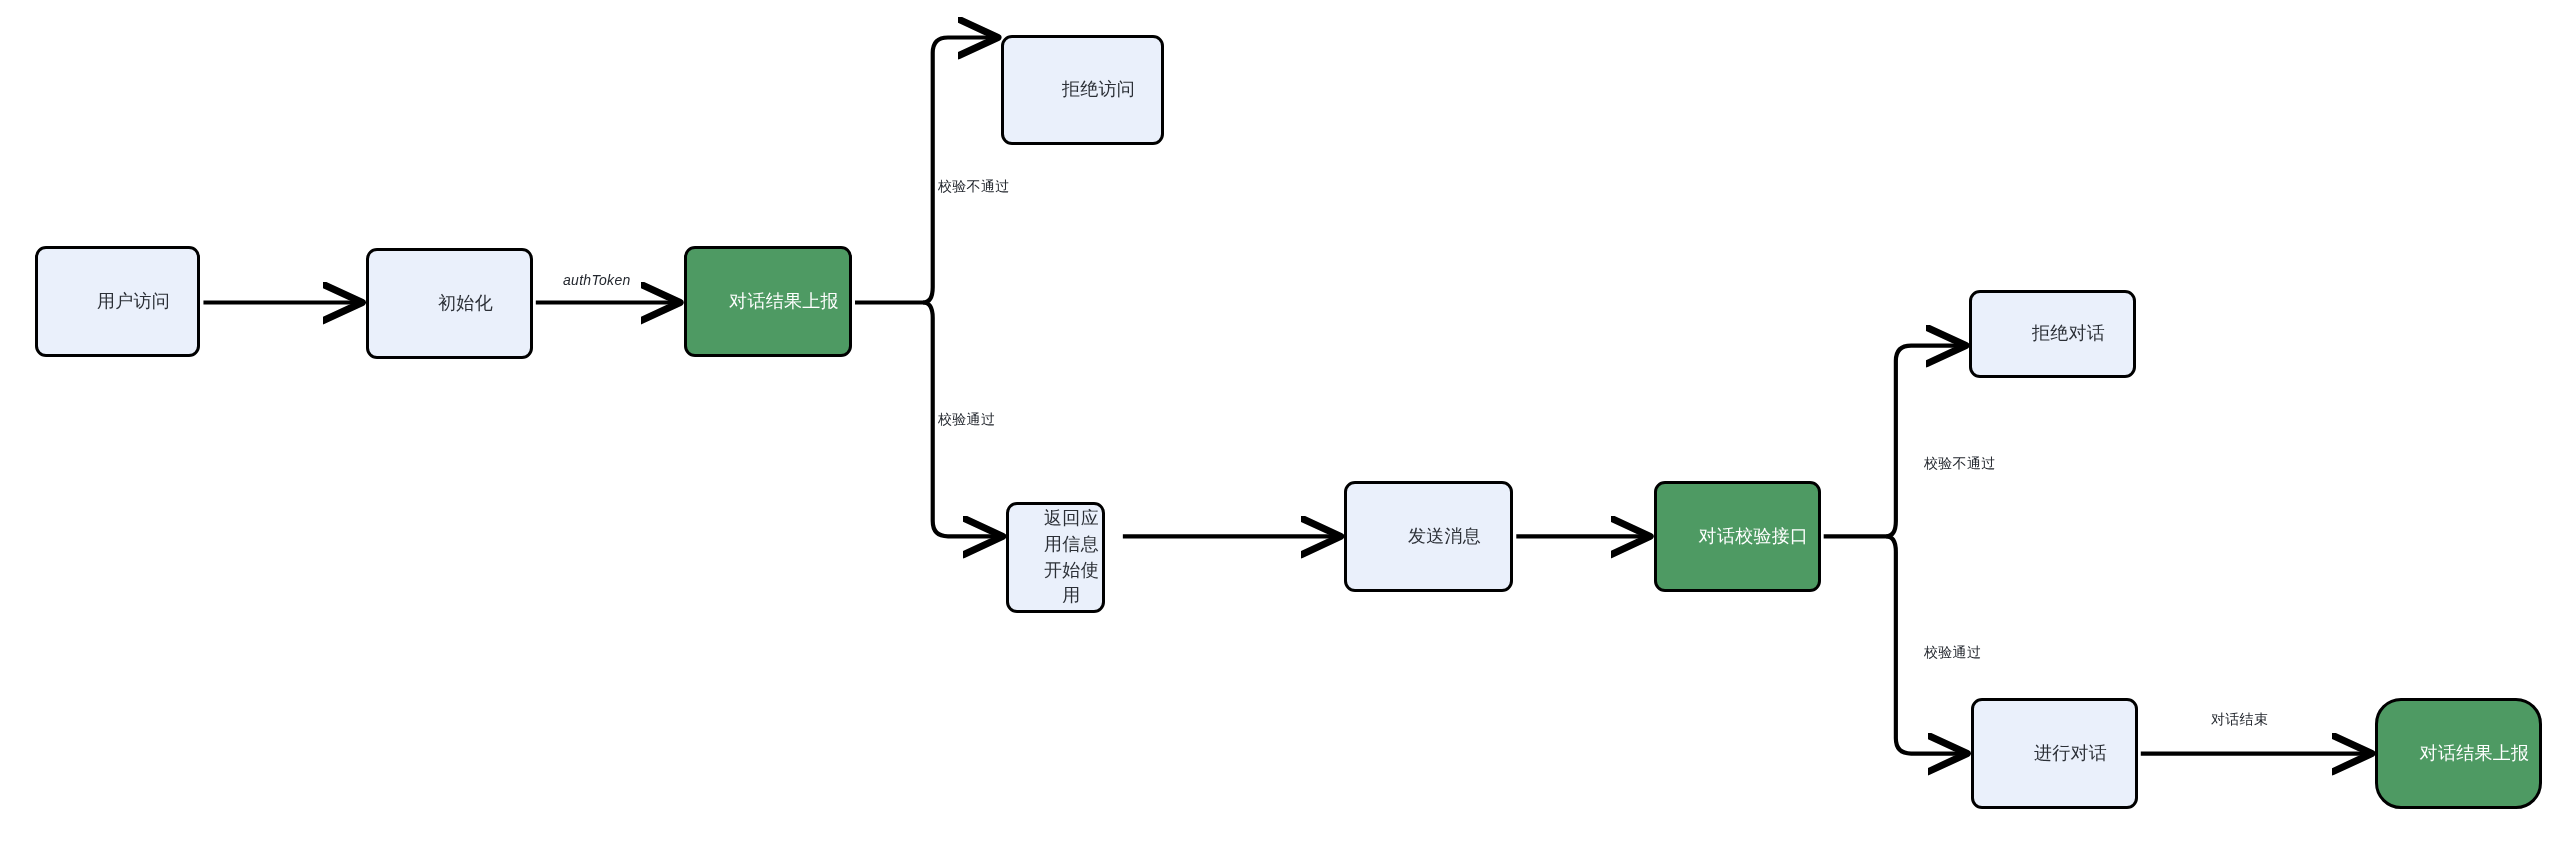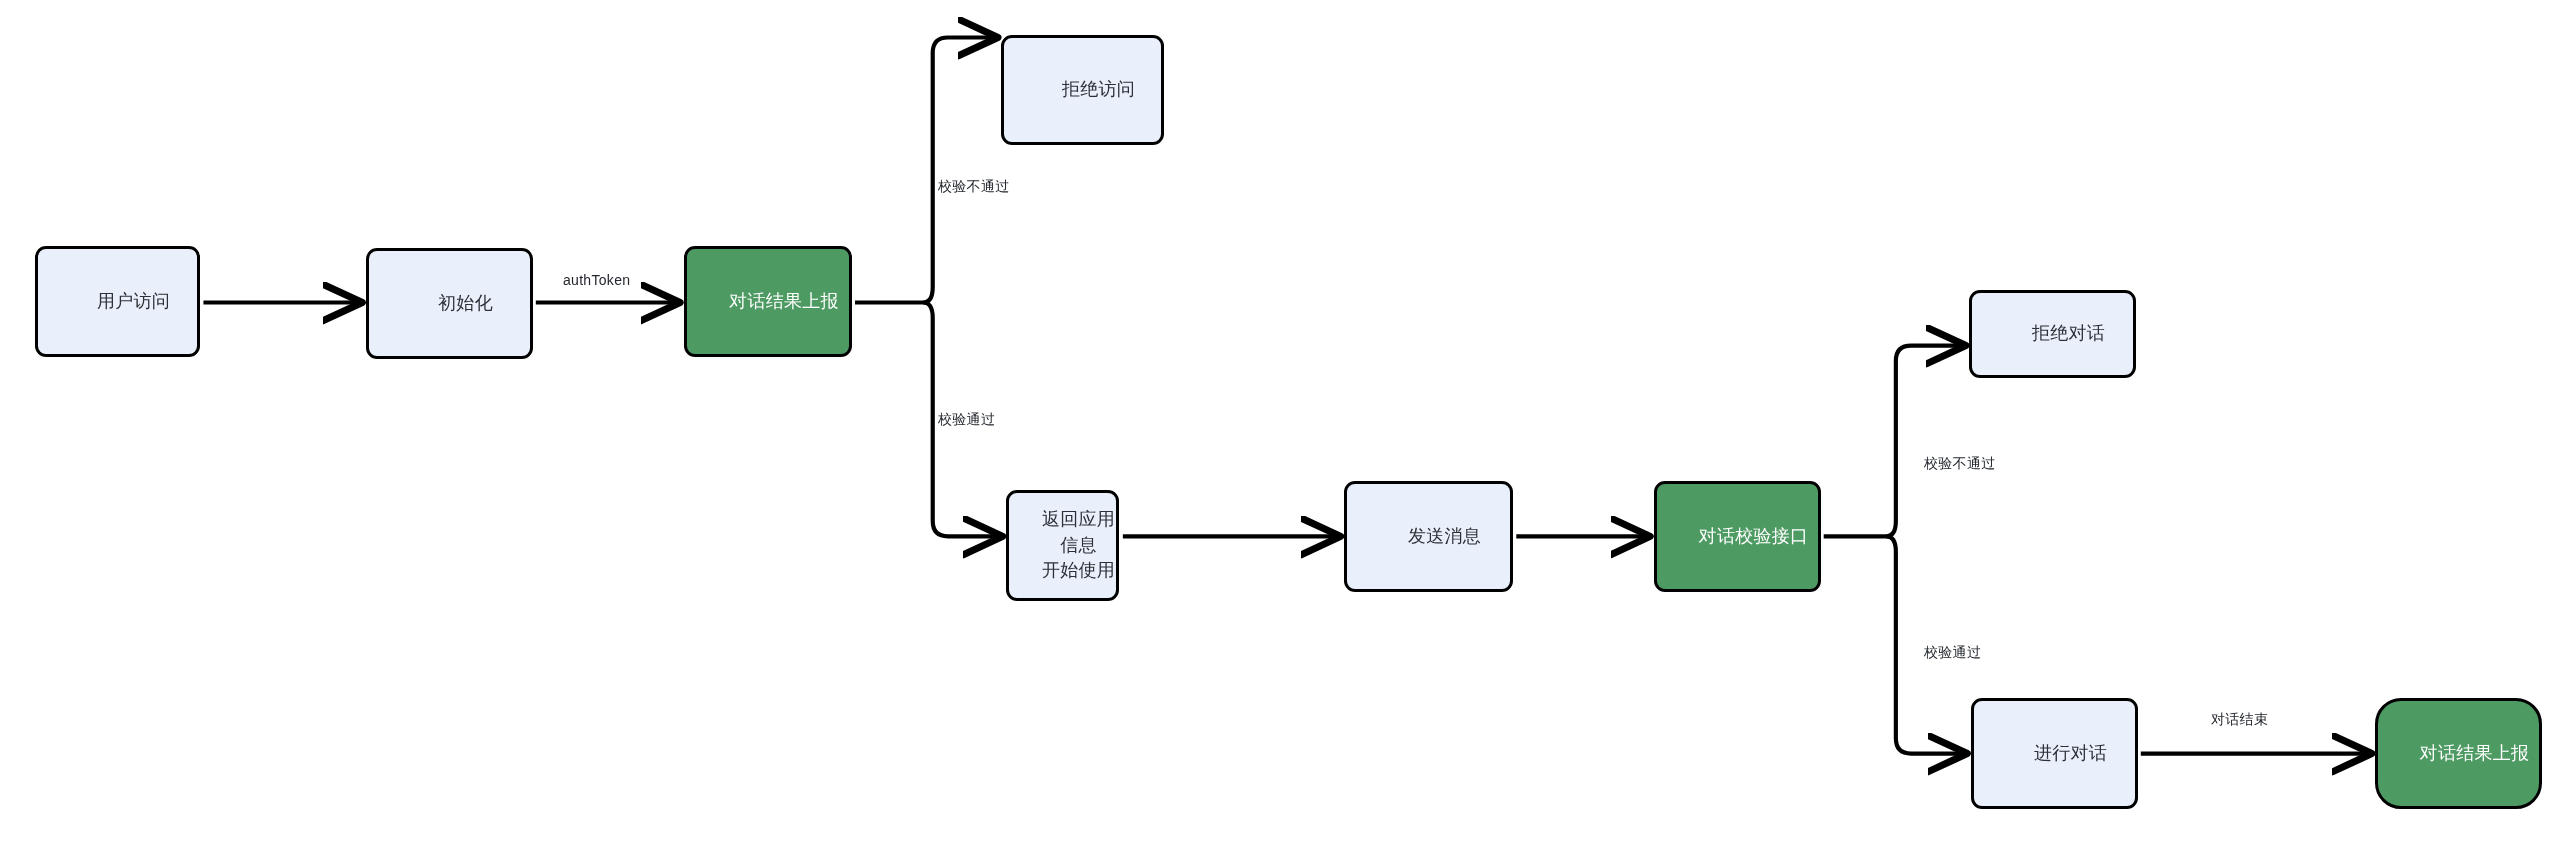--- a/index.html
+++ b/index.html
@@ -59,21 +59,21 @@
   </div>
 
   <div class="node green" style="left:684px;top:246px;width:168px;height:111px;">
     <span class="lbl">对话结果上报</span>
   </div>
 
   <div class="node blue" style="left:1001px;top:35px;width:163px;height:110px;">
     <span class="lbl">拒绝访问</span>
   </div>
 
-  <div class="node blue" style="left:1006px;top:490px;width:113px;height:111px;">
+  <div class="node blue" style="left:1006px;top:502px;width:99px;height:111px;">
     <span class="lbl">返回应用信息
 开始使用</span>
   </div>
 
   <div class="node blue" style="left:1344px;top:481px;width:169px;height:111px;">
     <span class="lbl">发送消息</span>
   </div>
 
   <div class="node green" style="left:1654px;top:481px;width:167px;height:111px;">
     <span class="lbl">对话校验接口</span>
@@ -84,21 +84,21 @@
   </div>
 
   <div class="node blue" style="left:1971px;top:698px;width:167px;height:111px;">
     <span class="lbl">进行对话</span>
   </div>
 
   <div class="node green" style="left:2375px;top:698px;width:167px;height:111px;border-radius:26px;">
     <span class="lbl">对话结果上报</span>
   </div>
 
-  <div class="edge-label" style="left:563px;top:272px;">authToken</div>
+  <div class="edge-label" style="left:563px;top:272px;font-style:italic;">authToken</div>
   <div class="edge-label" style="left:938px;top:178px;">校验不通过</div>
   <div class="edge-label" style="left:938px;top:411px;">校验通过</div>
   <div class="edge-label" style="left:1924px;top:455px;">校验不通过</div>
   <div class="edge-label" style="left:1924px;top:644px;">校验通过</div>
   <div class="edge-label" style="left:2211px;top:711px;text-align:center;">对话结束</div>
 
 </div>
 
 
 </body></html>

